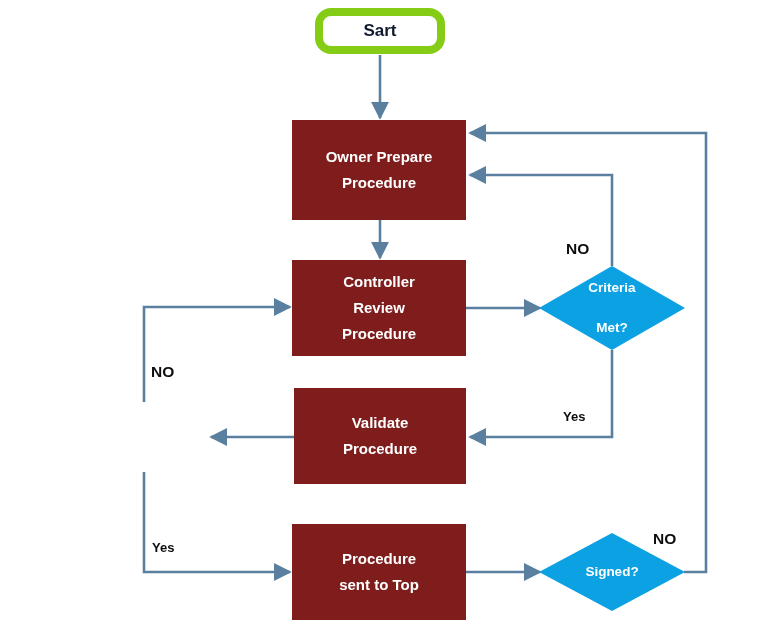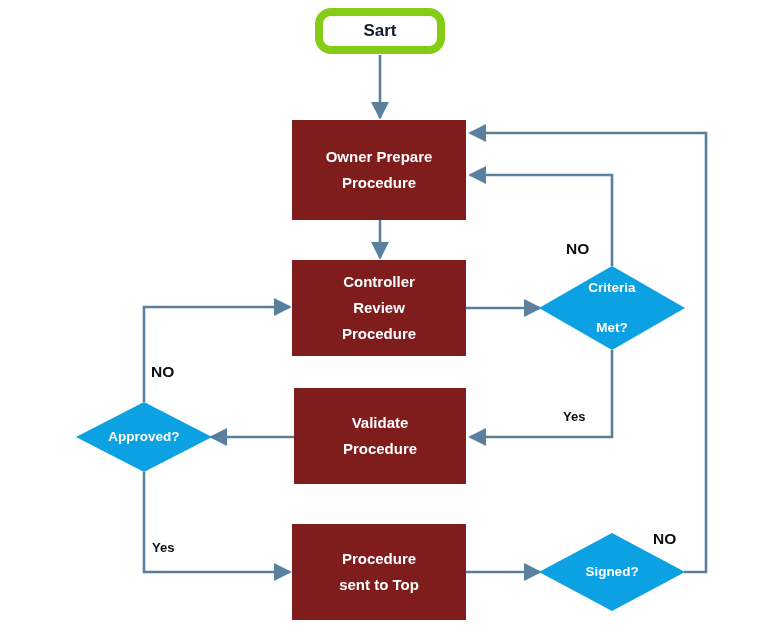--- a/index.html
+++ b/index.html
@@ -149,28 +149,20 @@
   <div class="decision-wrap" style="left:539px; top:266px; width:146px; height:84px;">
     <svg class="decision-shape" viewBox="0 0 146 84">
       <polygon points="73,0 146,42 73,84 0,42" fill="#0ba1e2"></polygon>
     </svg>
     <div class="decision-label" style="flex-direction:column;">
       <span>Criteria</span>
       <span>Met?</span>
     </div>
   </div>
 
-  <div class="decision-wrap" style="left:76px; top:402px; width:136px; height:70px;">
-    <svg class="decision-shape" viewBox="0 0 136 70">
-      <polygon points="68,0 136,35 68,70 0,35" fill="#0ba1e2"></polygon>
-    </svg>
-    <div class="decision-label">
-      <span>Approved?</span>
-    </div>
-  </div>
 
   <div class="decision-wrap" style="left:539px; top:533px; width:146px; height:78px;">
     <svg class="decision-shape" viewBox="0 0 146 78">
       <polygon points="73,0 146,39 73,78 0,39" fill="#0ba1e2"></polygon>
     </svg>
     <div class="decision-label">
       <span>Signed?</span>
     </div>
   </div>
 

